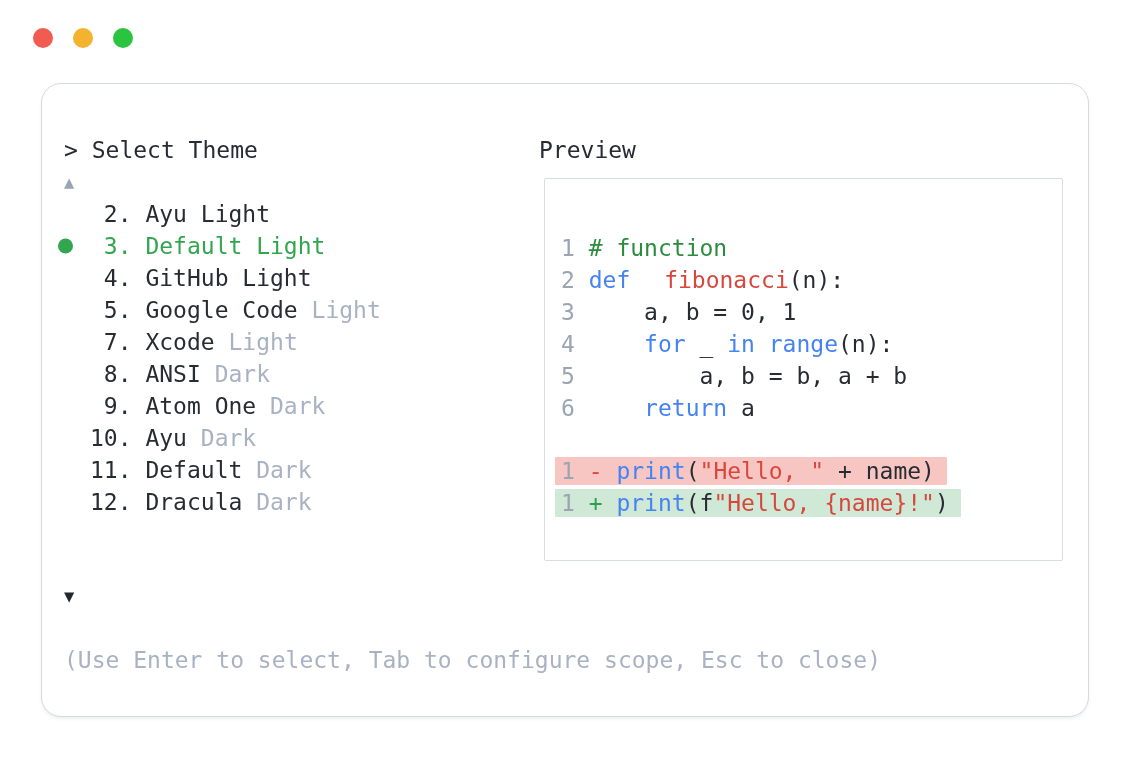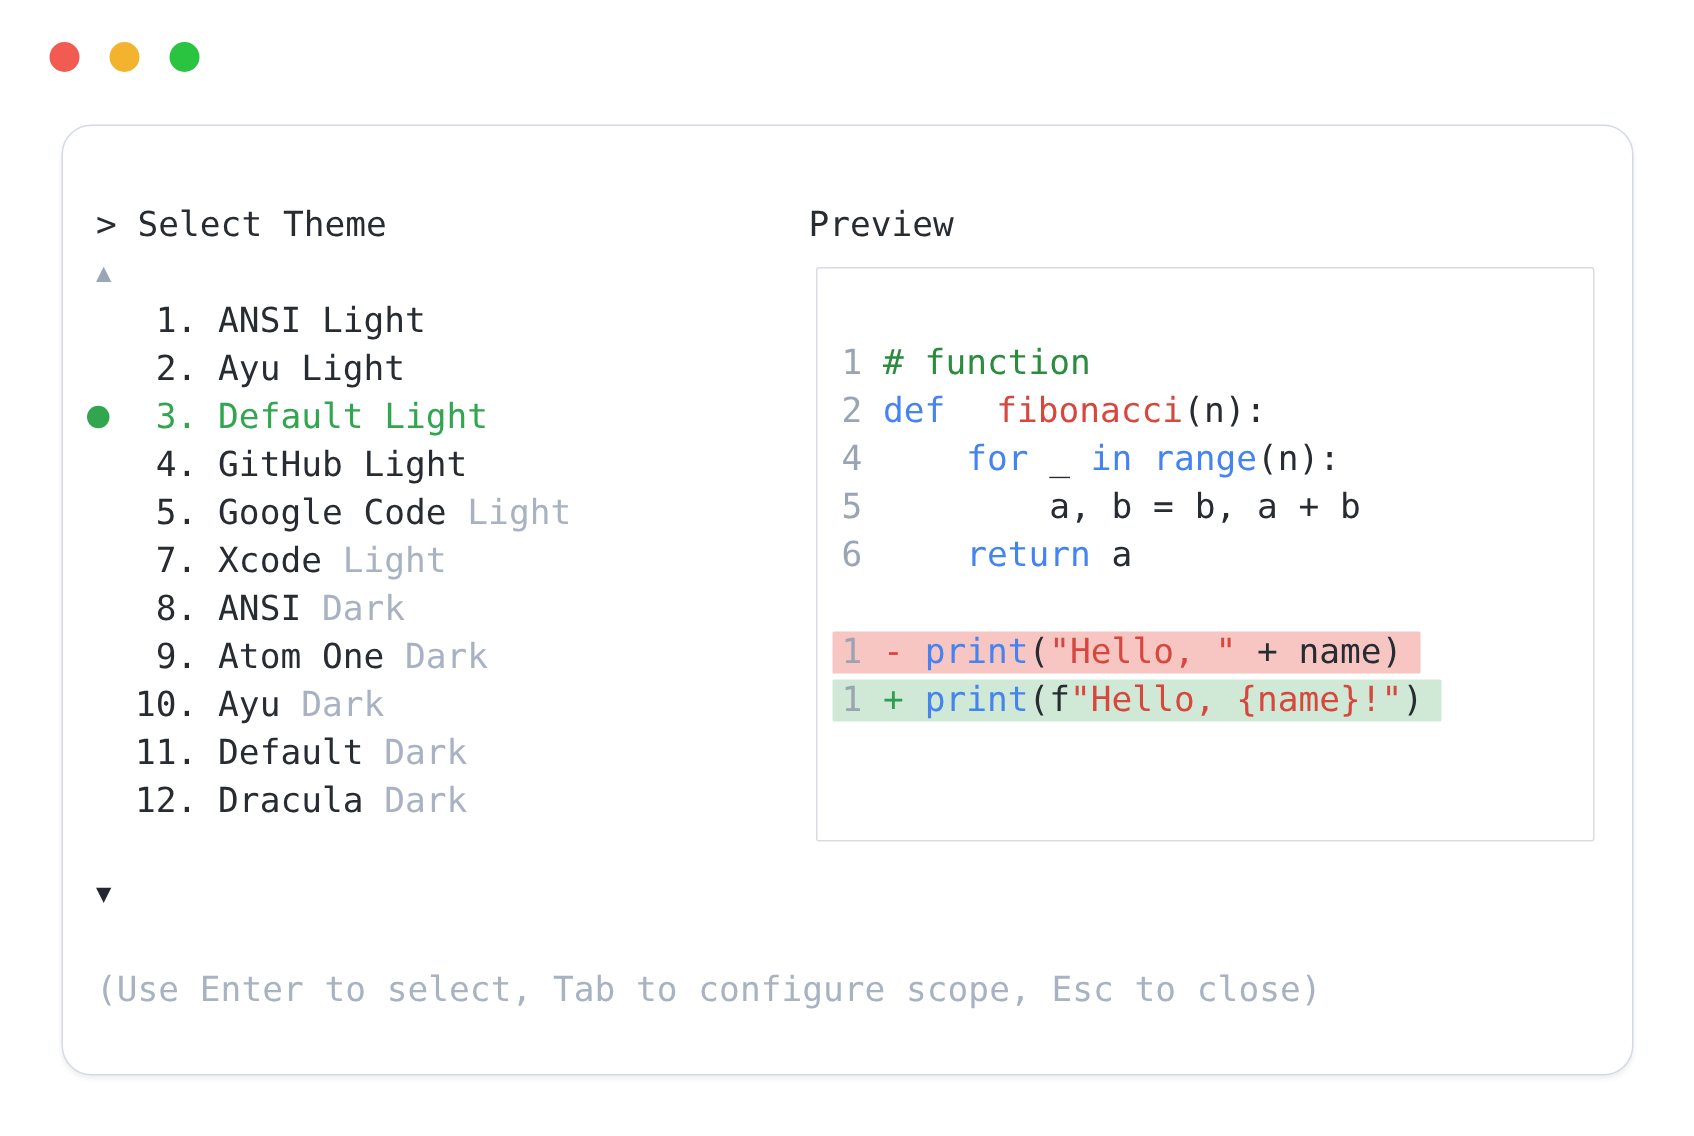--- a/index.html
+++ b/index.html
@@ -45,21 +45,21 @@
   .theme-row .num,.theme-row .main{color:var(--text);}
   .theme-row.selected .num,.theme-row.selected .main{color:var(--selected);}
   .theme-row .muted{color:var(--muted);}
 
   .hint{position:absolute;left:22px;top:560px;height:32px;line-height:32px;white-space:pre;color:var(--muted);}
 
   .preview-label{position:absolute;left:497px;top:50px;height:32px;line-height:32px;}
   .preview-box{position:absolute;left:502px;top:94px;width:519px;height:383px;
     border:1.5px solid var(--box-border);border-radius:2px;background:#ffffff;}
   .code-area{position:absolute;left:16px;top:50px;right:0;}
-  .code-line{height:32px;display:flex;align-items:flex-start;}
+  .code-line{height:32px;display:flex;align-items:flex-end;}
   .line-content{white-space:pre;}
   .spacer-line{height:32px;}
   .hl{height:28px;line-height:28px;padding:0 12px 0 6px;margin-left:-6px;border-radius:1px;}
   .hl-removed{background:var(--removed-bg);}
   .hl-added{background:var(--added-bg);}
   .lnum{color:var(--linenum);}
   .tk-plain{color:var(--text);}
   .tk-keyword{color:var(--keyword);margin-top:24px;}
   .tk-function{color:var(--function);margin-left:20px;}
   .tk-string{color:var(--string);}
@@ -73,21 +73,20 @@
 <div class="traffic-lights">
     <div class="traffic-dot" style="background: var(--light-red);"></div>
     <div class="traffic-dot" style="background: var(--light-yellow);"></div>
     <div class="traffic-dot" style="background: var(--light-green);"></div>
   </div>
 
 <div class="panel">
   <div class="select-title">&gt; Select Theme</div>
   <div class="scroll-up">▲</div>
   <div class="theme-list">
-      <div class="theme-row"><span class="num"> 1. </span><span class="main">ANSI Light</span></div>
       <div class="theme-row"><span class="num"> 2. </span><span class="main">Ayu Light</span></div>
       <div class="theme-row selected"><span class="bullet"></span><span class="num"> 3. </span><span class="main">Default Light</span></div>
       <div class="theme-row"><span class="num"> 4. </span><span class="main">GitHub Light</span></div>
       <div class="theme-row"><span class="num"> 5. </span><span class="main">Google Code</span><span class="muted"> Light</span></div>
       <div class="theme-row"><span class="num"> 7. </span><span class="main">Xcode</span><span class="muted"> Light</span></div>
       <div class="theme-row"><span class="num"> 8. </span><span class="main">ANSI</span><span class="muted"> Dark</span></div>
       <div class="theme-row"><span class="num"> 9. </span><span class="main">Atom One</span><span class="muted"> Dark</span></div>
       <div class="theme-row"><span class="num">10. </span><span class="main">Ayu</span><span class="muted"> Dark</span></div>
       <div class="theme-row"><span class="num">11. </span><span class="main">Default</span><span class="muted"> Dark</span></div>
       <div class="theme-row"><span class="num">12. </span><span class="main">Dracula</span><span class="muted"> Dark</span></div>
@@ -98,20 +97,23 @@
   <div class="preview-label">Preview</div>
   <div class="preview-box">
     <div class="code-area">
         <div class="code-line">
           <span class="line-content"><span class="lnum">1</span> <span class="tk-comment"># function</span></span>
         </div>
         <div class="code-line">
           <span class="line-content"><span class="lnum">2</span> <span class="tk-keyword">def</span><span class="tk-plain"> </span><span class="tk-function">fibonacci</span><span class="tk-plain">(n):</span></span>
         </div>
         <div class="code-line">
+          <span class="line-content"><span class="lnum">3</span> <span class="tk-plain">    a, b = 0, 1</span></span>
+        </div>
+        <div class="code-line">
           <span class="line-content"><span class="lnum">4</span> <span class="tk-plain">    </span><span class="tk-keyword">for</span><span class="tk-plain"> _ </span><span class="tk-keyword">in</span><span class="tk-plain"> </span><span class="tk-keyword">range</span><span class="tk-plain">(n):</span></span>
         </div>
         <div class="code-line">
           <span class="line-content"><span class="lnum">5</span> <span class="tk-plain">        a, b = b, a + b</span></span>
         </div>
         <div class="code-line">
           <span class="line-content"><span class="lnum">6</span> <span class="tk-plain">    </span><span class="tk-keyword">return</span><span class="tk-plain"> a</span></span>
         </div>
         <div class="spacer-line"></div>
         <div class="code-line">

